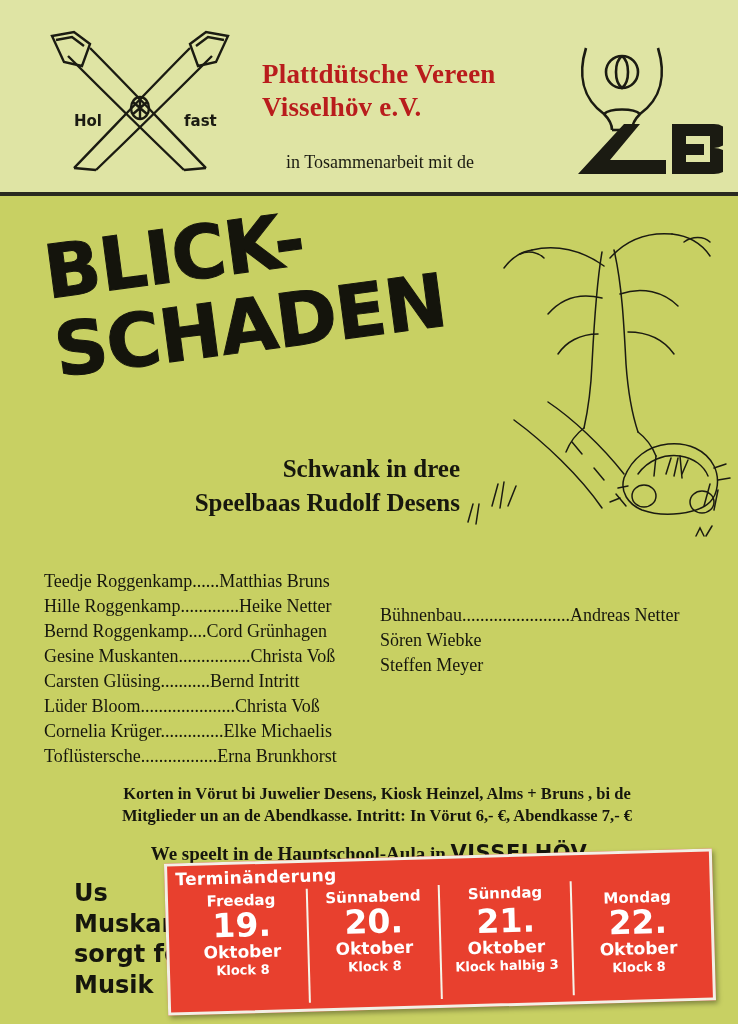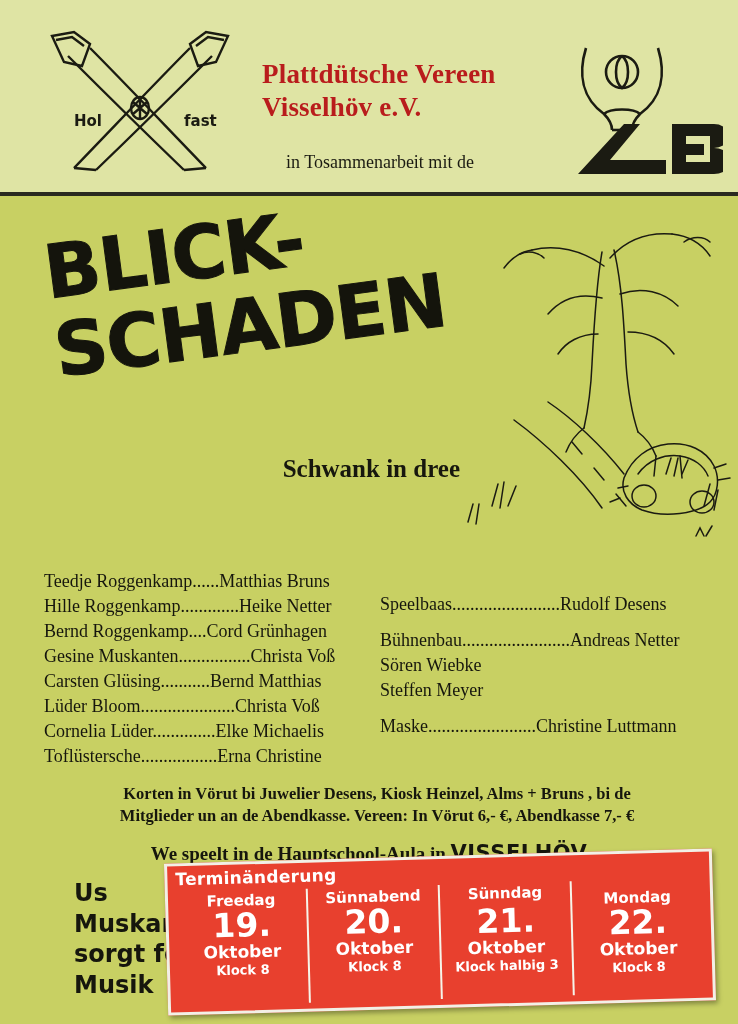--- a/index.html
+++ b/index.html
@@ -329,72 +329,67 @@
     </svg>
   </div>
 
   <div class="title-block">
     <div class="title-line l1">BLICK-</div>
     <div class="title-line l2">SCHADEN</div>
   </div>
 
   <div class="subtitle">
     <div>Schwank in dree</div>
+    <div>Speelbaas Rudolf Desens</div>
   </div>
 
   <div class="cast-left">
     <div class="cast-row">
       <span>Teedje Roggenkamp</span><span>......</span><span>Matthias Bruns</span>
     </div>
     <div class="cast-row">
       <span>Hille Roggenkamp</span><span>.............</span><span>Heike Netter</span>
     </div>
     <div class="cast-row">
       <span>Bernd Roggenkamp</span><span>....</span><span>Cord Grünhagen</span>
     </div>
     <div class="cast-row">
       <span>Gesine Muskanten</span><span>................</span><span>Christa Voß</span>
     </div>
     <div class="cast-row">
-      <span>Carsten Glüsing</span><span>...........</span><span>Bernd Matthias</span>
+      <span>Carsten Glüsing</span><span>...........</span><span>Bernd Intritt</span>
     </div>
     <div class="cast-row">
       <span>Lüder Bloom</span><span>.....................</span><span>Christa Voß</span>
     </div>
     <div class="cast-row">
-      <span>Cornelia Lüder</span><span>..............</span><span>Elke Michaelis</span>
-    </div>
-    <div class="cast-row">
-      <span>Toflüstersche</span><span>.................</span><span>Erna Christine</span>
+      <span>Cornelia Krüger</span><span>..............</span><span>Elke Michaelis</span>
+    </div>
+    <div class="cast-row">
+      <span>Toflüstersche</span><span>.................</span><span>Erna Brunkhorst</span>
     </div>
   </div>
 
   <div class="cast-right">
-    <div class="cast-row">
-      <span>Speelbaas</span><span>........................</span><span>Rudolf Desens</span>
-    </div>
     <div class="cast-gap"></div>
     <div class="cast-row">
       <span>Bühnenbau</span><span>........................</span><span>Andreas Netter</span>
     </div>
     <div class="cast-row right-only">
       <span>Sören Wiebke</span>
     </div>
     <div class="cast-row right-only">
       <span>Steffen Meyer</span>
     </div>
     <div class="cast-gap"></div>
-    <div class="cast-row">
-      <span>Maske</span><span>........................</span><span>Christine Luttmann</span>
-    </div>
   </div>
 
   <div class="tickets">
     <div>Korten in Vörut bi Juwelier Desens, Kiosk Heinzel, Alms + Bruns , bi de</div>
-    <div>Mitglieder un an de Abendkasse. Vereen: In Vörut 6,- €, Abendkasse 7,- €</div>
+    <div>Mitglieder un an de Abendkasse. Intritt: In Vörut 6,- €, Abendkasse 7,- €</div>
   </div>
 
   <div class="venue">
     <span>We speelt in de Hauptschool-Aula in </span><span class="place">VISSELHÖV</span>
   </div>
 
   <div class="music">
     <div>Us</div>
     <div>Muskanten</div>
     <div>sorgt för</div>

